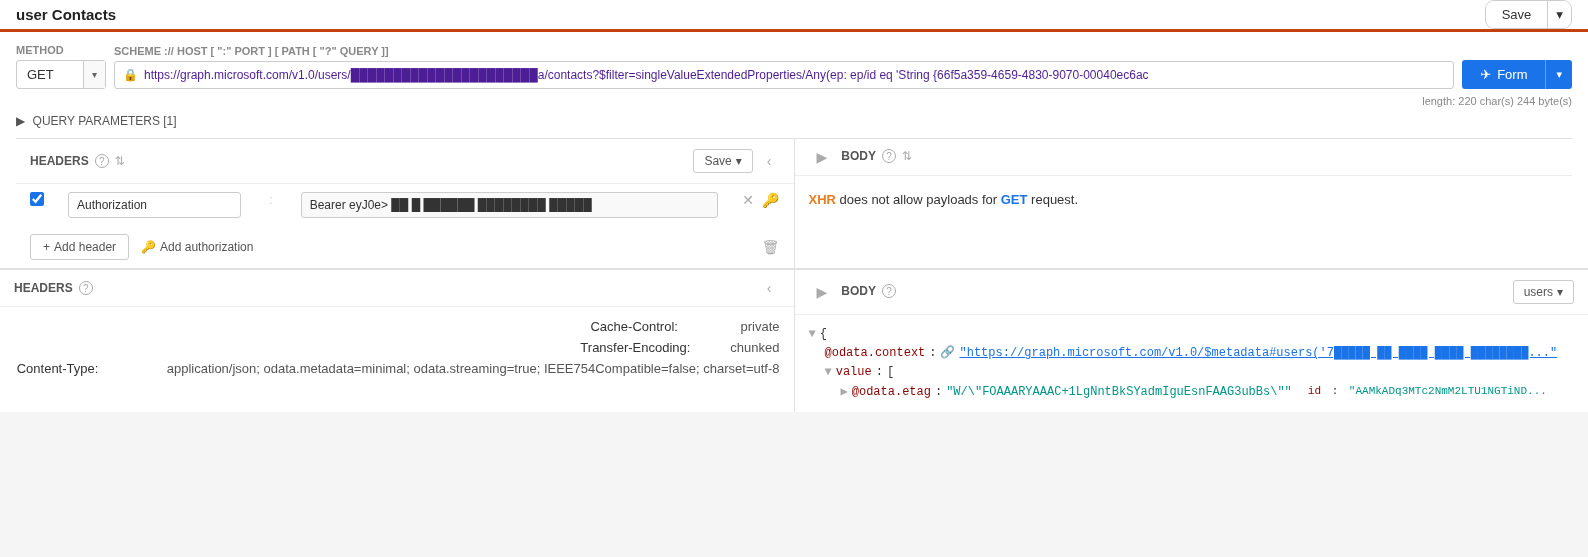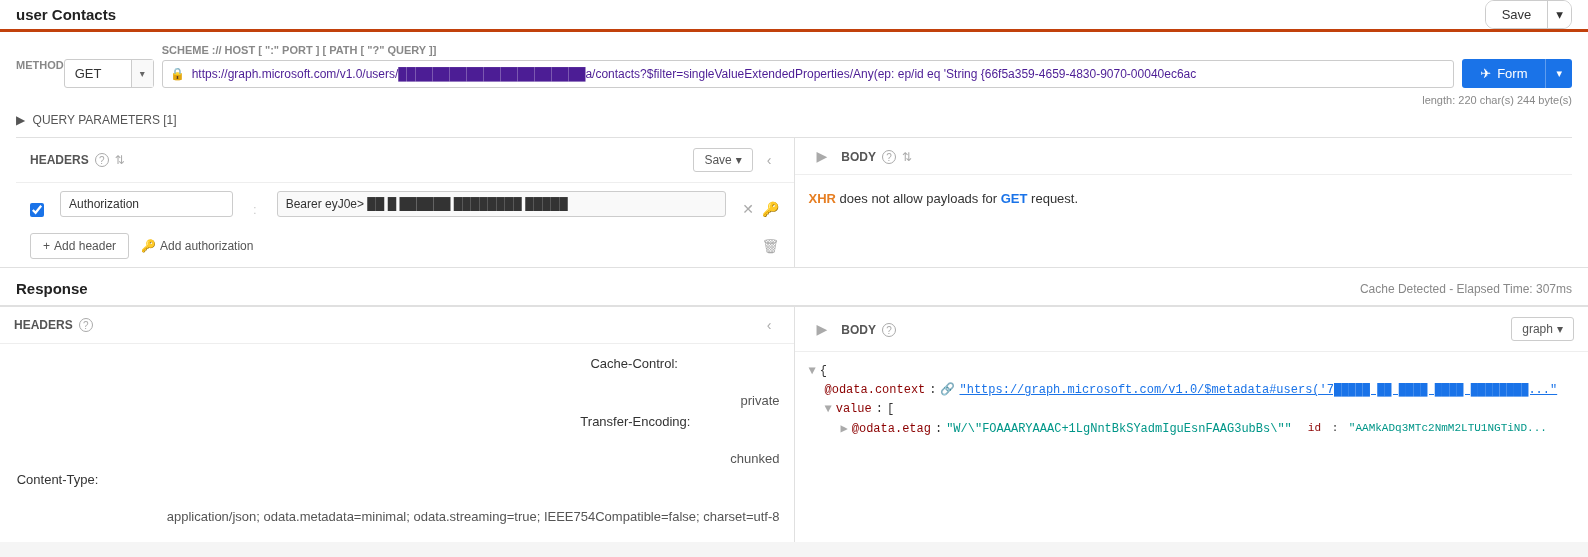--- a/index.html
+++ b/index.html
@@ -49,21 +49,21 @@
     .method-label, .url-scheme-label {
       font-size: 11px;
       color: #888;
       font-weight: bold;
       text-transform: uppercase;
       margin-bottom: 4px;
       display: block;
     }
     .method-group {
       display: flex;
-      flex-direction: row;
+      flex-direction: column;
     }
     .url-group {
       display: flex;
       flex-direction: column;
       flex: 1;
     }
     .method-select {
       display: flex;
       border: 1px solid #ccc;
       border-radius: 3px;
@@ -171,21 +171,21 @@
     
     .panel-header {
       display: flex;
       align-items: center;
       padding: 10px 14px;
       border-bottom: 1px solid #eee;
       justify-content: space-between;
     }
     .panel-header-left {
       display: flex;
-      align-items: flex-end;
+      align-items: flex-start;
       gap: 6px;
     }
     .panel-title {
       font-size: 12px;
       font-weight: bold;
       color: #555;
       text-transform: uppercase;
     }
     .info-icon {
       width: 14px;
@@ -218,23 +218,23 @@
     }
     .collapse-arrow {
       font-size: 14px;
       color: #aaa;
       cursor: pointer;
       padding: 0 8px;
     }
     
     .header-row {
       display: flex;
-      align-items: flex-end;
+      align-items: flex-start;
       padding: 8px 14px;
-      gap: 16px;
+      gap: 24px;
     }
     .header-checkbox {
       accent-color: #1a73e8;
       width: 14px;
       height: 14px;
     }
     .header-key {
       border: 1px solid #ccc;
       border-radius: 3px;
       padding: 5px 8px;
@@ -382,21 +382,20 @@
       font-size: 13px;
       justify-content: flex-end;
     }
     .resp-header-key {
       color: #333;
       min-width: 150px;
       flex-shrink: 0;
     }
     .resp-header-val {
       color: #555;
-      margin-top: 37px;
     }
     
     .resp-body-content {
       padding: 10px 14px;
       font-size: 12px;
     }
     .json-tree {
       font-family: 'Courier New', monospace;
       font-size: 12px;
       line-height: 1.6;
@@ -512,24 +511,20 @@
         <span class="xhr">XHR</span>
         <span> does not allow payloads for </span>
         <span class="get">GET</span>
         <span> request.</span>
       </div>
     </div>
   </div>
 </div>
 
 <div class="response-section">
-  <div class="response-header">
-    <span class="response-title">Response</span>
-    <span class="cache-info">Cache Detected - Elapsed Time: 307ms</span>
-  </div>
 
 
   <div class="response-panels">
 
     <div class="response-left">
       <div class="resp-panel-header">
         <div class="panel-header-left">
           <span class="panel-title">HEADERS</span>
           <span class="info-icon">?</span>
         </div>
@@ -554,21 +549,21 @@
     </div>
 
     <div class="response-right">
       <div class="resp-panel-header">
         <div class="panel-header-left">
           <span class="collapse-arrow">▶</span>
           <span class="panel-title">BODY</span>
           <span class="info-icon">?</span>
         </div>
         <button class="pretty-btn">
-          <span>graph</span>
+          <span>users</span>
           <span>▾</span>
         </button>
       </div>
       <div class="resp-body-content">
         <div class="json-tree">
           <div class="tree-row">
             <span class="json-collapse">▼</span>
             <span class="json-brace">{</span>
           </div>
           <div class="tree-indent">

